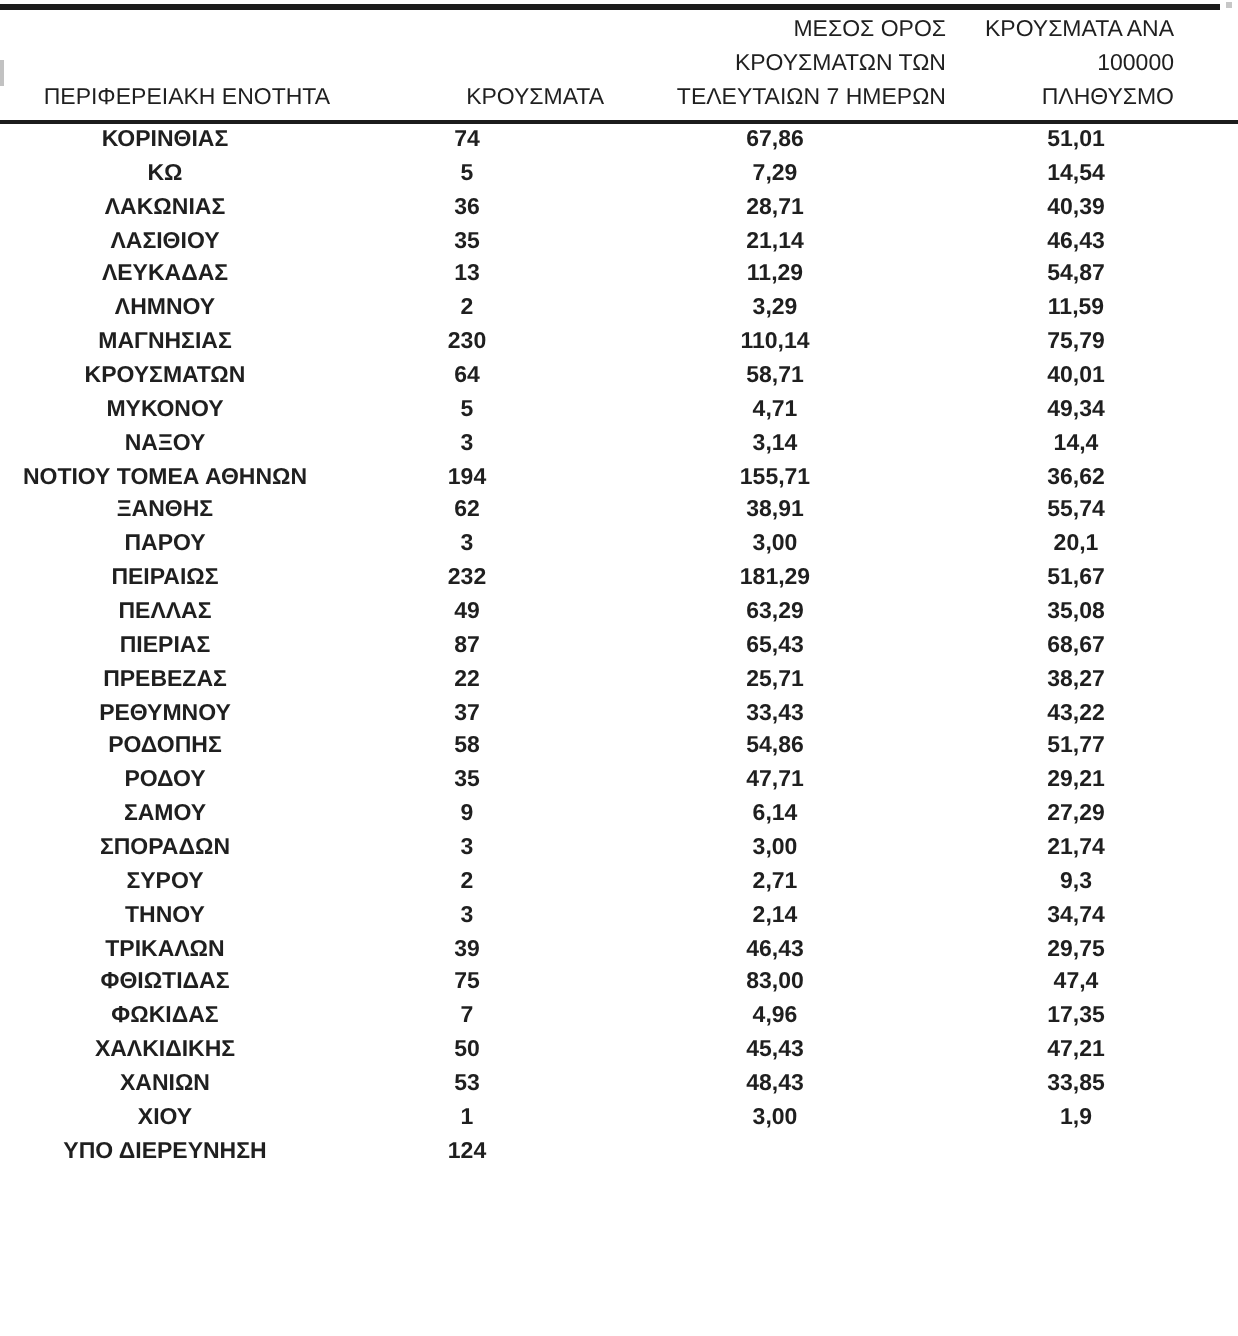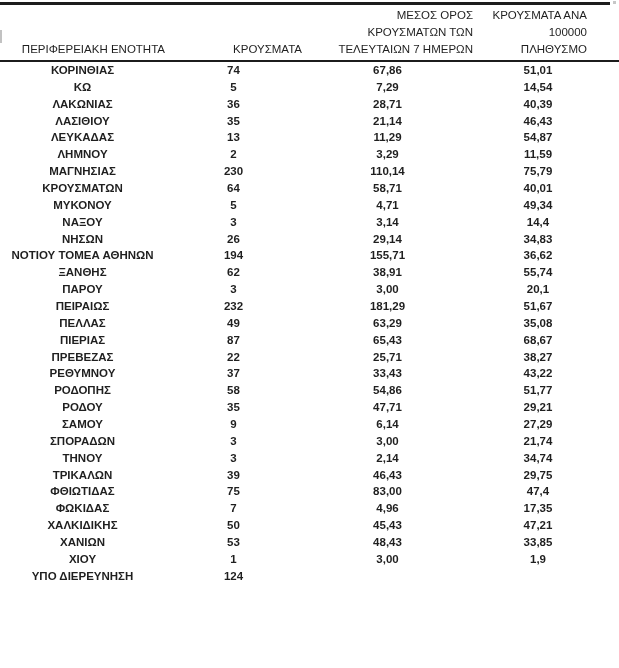--- a/index.html
+++ b/index.html
@@ -165,26 +165,20 @@
         <td>4,71</td>
         <td>49,34</td>
       </tr>
       <tr>
         <td>ΝΑΞΟΥ</td>
         <td>3</td>
         <td>3,14</td>
         <td>14,4</td>
       </tr>
       <tr>
-        <td>ΝΗΣΩΝ</td>
-        <td>26</td>
-        <td>29,14</td>
-        <td>34,83</td>
-      </tr>
-      <tr>
         <td>ΝΟΤΙΟΥ ΤΟΜΕΑ ΑΘΗΝΩΝ</td>
         <td>194</td>
         <td>155,71</td>
         <td>36,62</td>
       </tr>
       <tr>
         <td>ΞΑΝΘΗΣ</td>
         <td>62</td>
         <td>38,91</td>
         <td>55,74</td>
@@ -243,20 +237,26 @@
         <td>6,14</td>
         <td>27,29</td>
       </tr>
       <tr>
         <td>ΣΠΟΡΑΔΩΝ</td>
         <td>3</td>
         <td>3,00</td>
         <td>21,74</td>
       </tr>
       <tr>
+        <td>ΣΥΡΟΥ</td>
+        <td>2</td>
+        <td>2,71</td>
+        <td>9,3</td>
+      </tr>
+      <tr>
         <td>ΤΗΝΟΥ</td>
         <td>3</td>
         <td>2,14</td>
         <td>34,74</td>
       </tr>
       <tr>
         <td>ΤΡΙΚΑΛΩΝ</td>
         <td>39</td>
         <td>46,43</td>
         <td>29,75</td>

